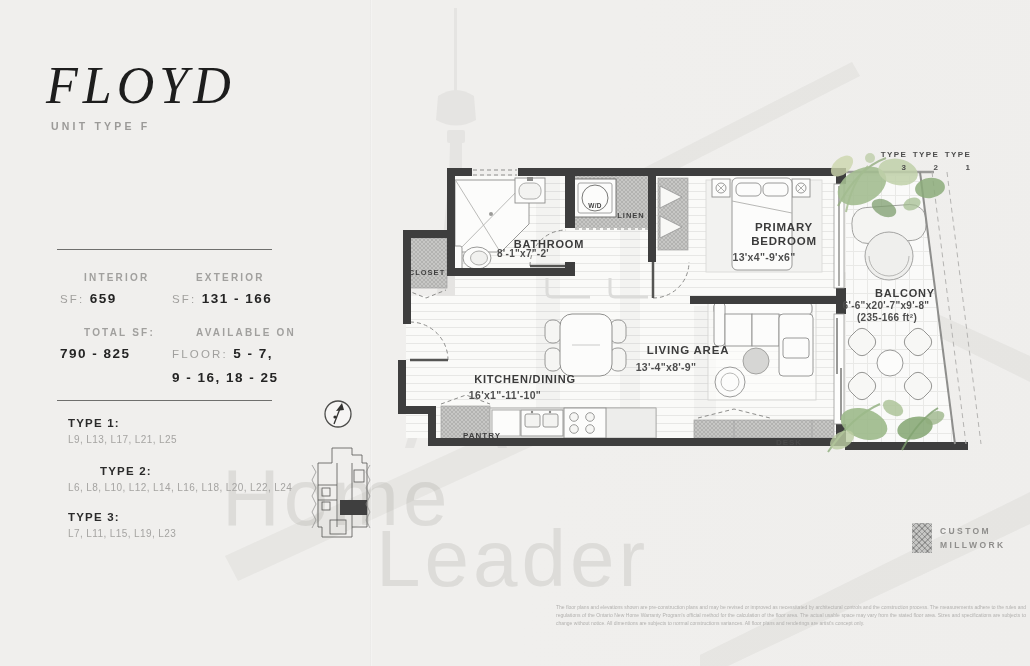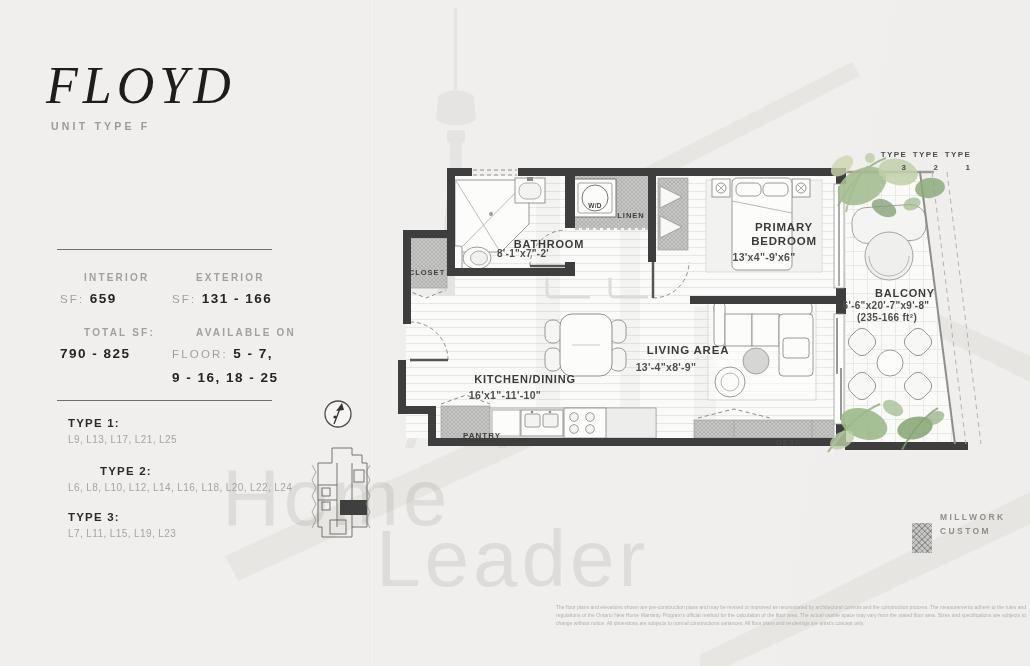--- a/index.html
+++ b/index.html
@@ -340,16 +340,16 @@
     <div>TYPE</div>
     <div>2</div>
   </div>
   <div class="abs ctr typecol" style="left:958px;top:140px;">
     <div>TYPE</div>
     <div>1</div>
   </div>
 
   <div class="abs legend-swatch" style="left:912px;top:523px;"></div>
   <div class="abs legend-txt" style="left:940px;top:526px;">CUSTOM</div>
-  <div class="abs legend-txt" style="left:940px;top:512px;">MILLWORK</div>
+  <div class="abs legend-txt" style="left:940px;top:540px;">MILLWORK</div>
 
   <div class="abs disclaimer" style="left:556px;top:604px;">The floor plans and elevations shown are pre-construction plans and may be revised or improved as necessitated by architectural controls and the construction process. The measurements adhere to the rules and regulations of the Ontario New Home Warranty Program's official method for the calculation of the floor area.  The actual usable space may vary from the stated floor area. Sizes and specifications are subjects to change without notice. All dimentions are subjects to normal constructions variances. All floor plans and renderings are artist's concept only.</div>
 </div>
 
 </body></html>

